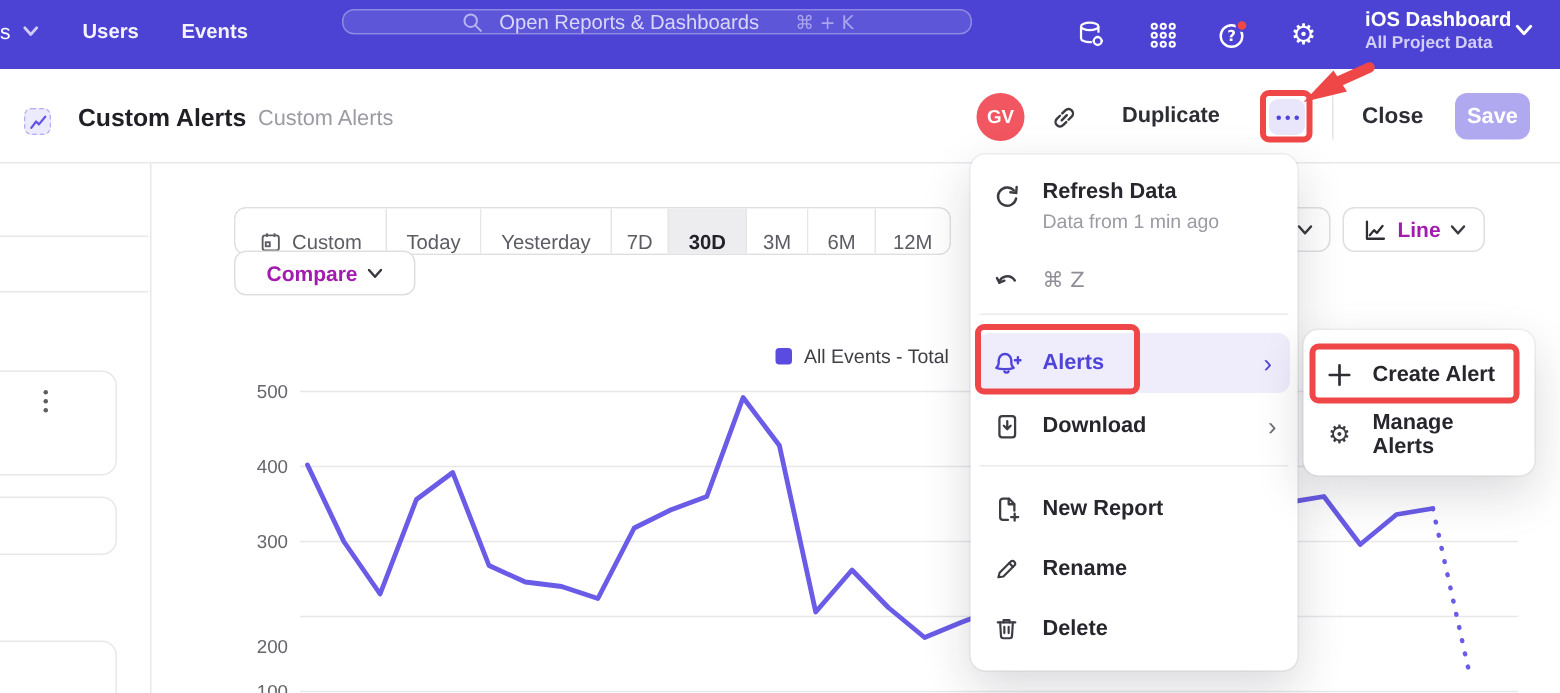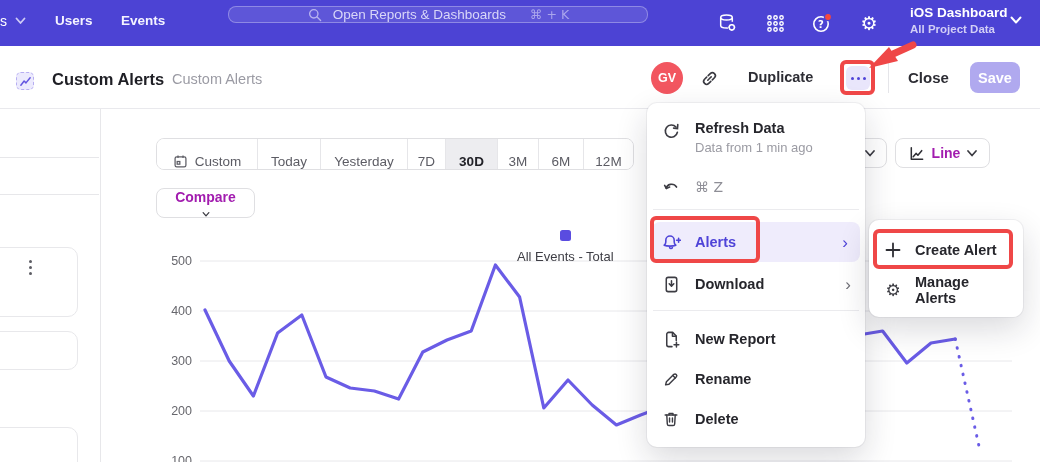--- a/index.html
+++ b/index.html
@@ -52,29 +52,29 @@
 
   
   .rangebar{position:absolute;left:156px;top:138px;height:30px;display:flex;border:1px solid #dfdfe2;border-radius:8px;
             overflow:hidden;background:#fff;z-index:3;}
   .seg{display:flex;align-items:flex-end;justify-content:center;gap:7px;font-size:13.5px;color:#5c5c64;
        border-right:1px solid #e6e6e9;box-sizing:border-box;cursor:pointer;background:#fff;}
   .seg:last-child{border-right:none;}
   .seg.selected{background:#ededf0;color:#222228;font-weight:700;}
   .btn{position:absolute;height:30px;box-sizing:border-box;border:1px solid #dfdfe2;border-radius:8px;background:#fff;
        display:flex;align-items:center;justify-content:center;gap:7px;font-size:14px;font-weight:600;color:#a21caf;cursor:pointer;}
-  .compare{left:156px;top:188px;width:99px;z-index:3;flex-direction:column;}
+  .compare{left:156px;top:167px;width:121px;z-index:3;}
   .hidden-dd{left:795px;top:138px;width:92px;justify-content:flex-end;padding-right:11px;z-index:2;color:#3a3a41;}
   .linebtn{left:895px;top:138px;width:95px;z-index:3;}
   .chev{color:#3a3a41;}
 
   
   #chart-svg{position:absolute;left:0;top:0;z-index:1;pointer-events:none;}
   .ylab{position:absolute;left:150px;width:42px;text-align:right;font-size:12.5px;color:#67676d;z-index:1;}
-  .legend{position:absolute;left:517px;top:230px;display:flex;align-items:center;gap:8px;z-index:1;flex-direction:column;}
+  .legend{position:absolute;left:517px;top:230px;display:flex;align-items:center;gap:8px;z-index:1;}
   .legend .sq{width:11px;height:11px;border-radius:2.5px;background:#5a4ce0;}
   .legend .lt{font-size:13px;color:#3e3e45;}
 
   
   .menu{position:absolute;left:647px;top:103px;width:218px;height:344px;background:#fff;border-radius:10px;z-index:20;
         box-shadow:0 0 0 1px rgba(25,25,45,.05),0 12px 32px rgba(25,25,45,.16);}
   .mrow{position:absolute;left:0;width:100%;height:40px;display:flex;align-items:center;padding:0 14px;
         box-sizing:border-box;font-size:14.5px;font-weight:600;color:#26262c;cursor:pointer;}
   .mic{width:20px;height:20px;margin-right:14px;flex:none;display:flex;align-items:center;justify-content:center;color:#3c3c43;}
   .mlabel{flex:1;}
@@ -223,21 +223,21 @@
     <line x1="200" x2="1012" y1="311" y2="311" stroke="#e8e8eb" stroke-width="1"></line>
     <line x1="200" x2="1012" y1="361" y2="361" stroke="#e8e8eb" stroke-width="1"></line>
     <line x1="200" x2="1012" y1="411" y2="411" stroke="#e8e8eb" stroke-width="1"></line>
     <line x1="200" x2="1012" y1="461" y2="461" stroke="#e8e8eb" stroke-width="1"></line>
     <polyline points="205,310 229.2,361 253.4,396 277.6,333 301.8,315 326,377 350.2,388 374.4,391 398.6,399 422.79999999999995,352 447,340 471.2,331 495.4,265 519.5999999999999,297 543.8,408 568,380 592.2,405 616.4,425 640.5999999999999,415 664.8,406 689,393.5 713.2,381 737.4,371 761.6,361 785.8,353.5 810,346 834.1999999999999,338.5 858.4,335 882.6,331 906.8,363 931,343 955.1999999999999,339" fill="none" stroke="#6a5ce6" stroke-width="3.2" stroke-linejoin="round" stroke-linecap="round"></polyline>
     <polyline points="955.1999999999999,339 979.4,448" fill="none" stroke="#6a5ce6" stroke-width="3" stroke-linecap="round" stroke-dasharray="0.5 8.5"></polyline>
   </svg>
 <div class="ylab" style="top:254px">500</div>
 <div class="ylab" style="top:304px">400</div>
 <div class="ylab" style="top:354px">300</div>
-<div class="ylab" style="top:404px">200</div>
+<div class="ylab" style="top:424px">200</div>
 <div class="ylab" style="top:454px">100</div>
 <div class="legend">
   <span class="sq"></span>
   <span class="lt">All Events - Total</span>
 </div>
 
 <div class="rangebar">
   <div class="seg" style="width:101px">
     <svg width="15" height="15" viewBox="0 0 18 18">
         <g fill="none" stroke="#5c5c64" stroke-width="1.5">

